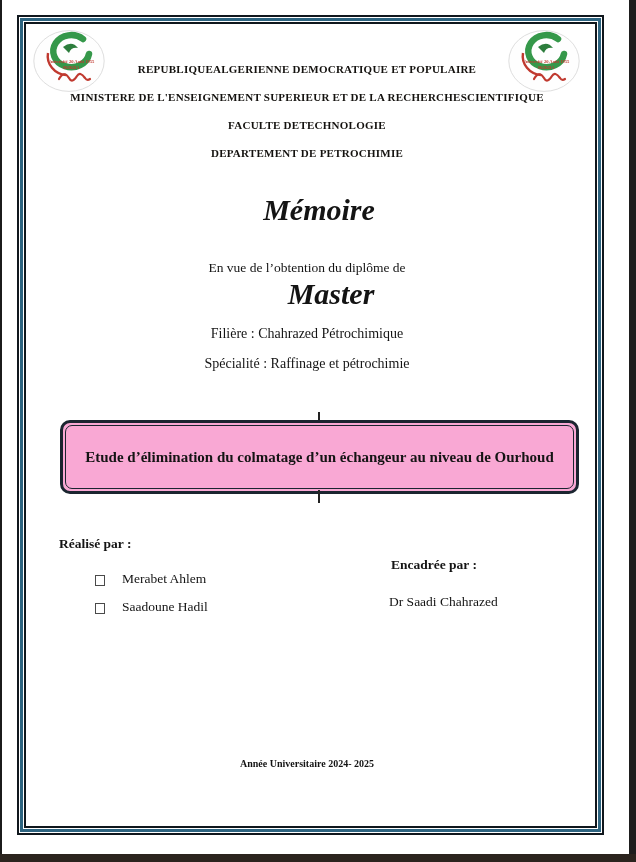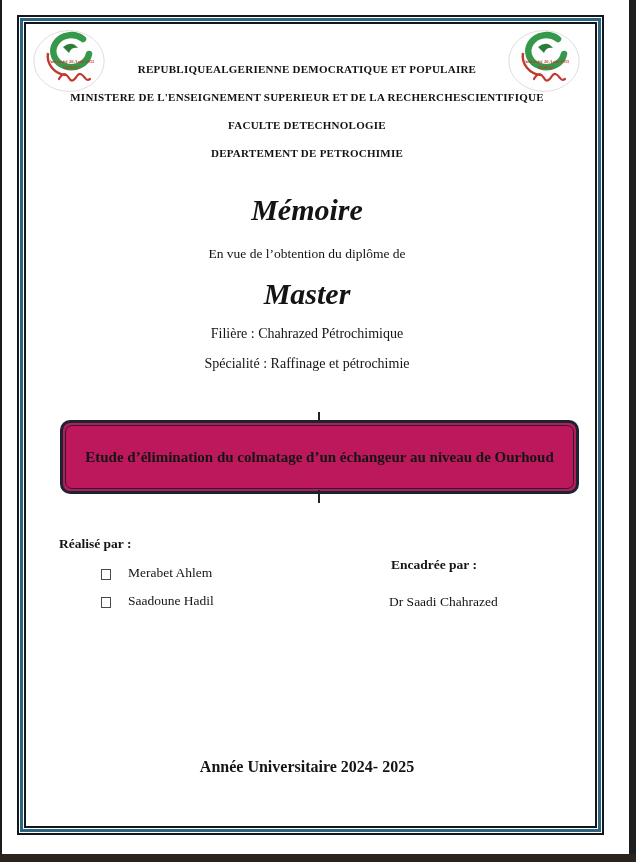--- a/index.html
+++ b/index.html
@@ -19,45 +19,45 @@
   .frame-inner{width:100%;height:100%;box-sizing:border-box;border:2px solid #10171d;}
 
   .logo{position:absolute;top:30px;width:72px;height:62px;}
   .logo.left{left:33px;} .logo.right{left:508px;}
 
   .hdr{position:absolute;left:27px;top:62px;width:560px;text-align:center;}
   .hdr-line{font-size:11px;font-weight:bold;letter-spacing:.25px;line-height:14px;margin-bottom:14px;
             color:#14120f;}
 
   .center-line{position:absolute;left:27px;width:560px;text-align:center;}
-  .doc-type{top:192px;font-size:30px;font-weight:bold;font-style:italic;line-height:36px;}
-  .purpose{top:246px;font-size:13.5px;}
-  .degree{top:276px;font-size:30px;font-weight:bold;font-style:italic;line-height:36px;}
+  .doc-type{top:192px;font-size:30px;font-weight:bold;font-style:italic;line-height:36px;margin-left:12px;}
+  .purpose{top:260px;font-size:13.5px;}
+  .degree{top:276px;font-size:30px;font-weight:bold;font-style:italic;line-height:36px;padding-left:24px;}
   .filiere{top:326px;font-size:14px;}
   .specialite{top:356px;font-size:14px;}
 
   .title-box{position:absolute;left:60px;top:420px;width:519px;height:74px;box-sizing:border-box;
              border:3px solid #1b2530;border-radius:10px;display:flex;align-items:center;
-             justify-content:center;padding:0 10px;background:#be185d;}
+             justify-content:center;padding:0 10px;background:#f9a8d4;}
   .title-box::before{content:"";position:absolute;inset:2px;border:1px solid #1b2530;
              border-radius:7px;pointer-events:none;}
   .title-text{font-size:15px;font-weight:bold;text-align:center;line-height:19px;}
   .tick{position:absolute;left:318px;width:2px;background:#222;}
   .tick.top{top:412px;height:12px;} .tick.bottom{top:490px;height:13px;}
 
   .label{position:absolute;font-size:13.5px;font-weight:bold;}
   .realise{left:59px;top:536px;} .encadree{left:391px;top:536px;margin-top:21px;}
-  .student{position:absolute;left:101px;font-size:13.5px;display:flex;align-items:center;}
+  .student{position:absolute;left:95px;font-size:13.5px;display:flex;align-items:center;margin-top:6px;}
   .student.s0{top:565px;} .student.s1{top:593px;}
   .sq{display:inline-block;width:8px;height:9px;border:1.3px solid #4a4a4a;margin-right:17px;
       margin-top:3px;flex:0 0 auto;}
   .supervisor{position:absolute;left:389px;top:594px;font-size:13.5px;}
 
   .annee{position:absolute;left:27px;top:758px;width:560px;text-align:center;
-         font-size:16px;font-weight:bold;}
+         font-size:10px;font-weight:bold;}
 
   svg text{font-family:"Liberation Serif","DejaVu Serif",serif;}
 </style>
 </head>
 <body>
 
 <div class="page">
 
   <div class="frame">
     <div class="frame-mid">

